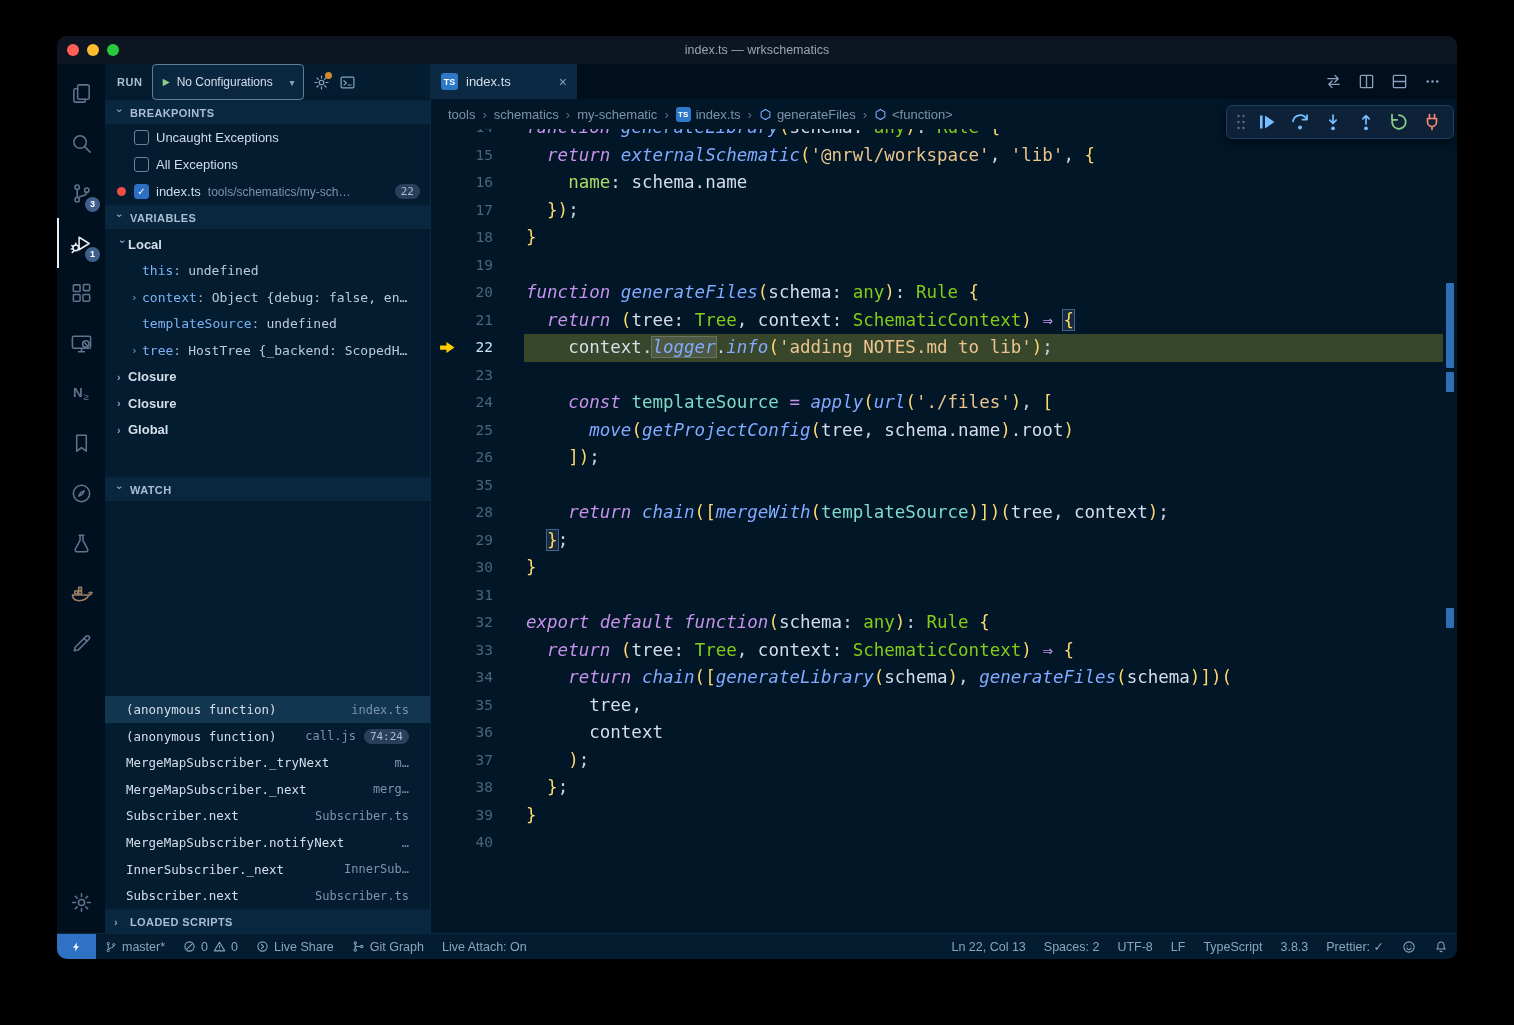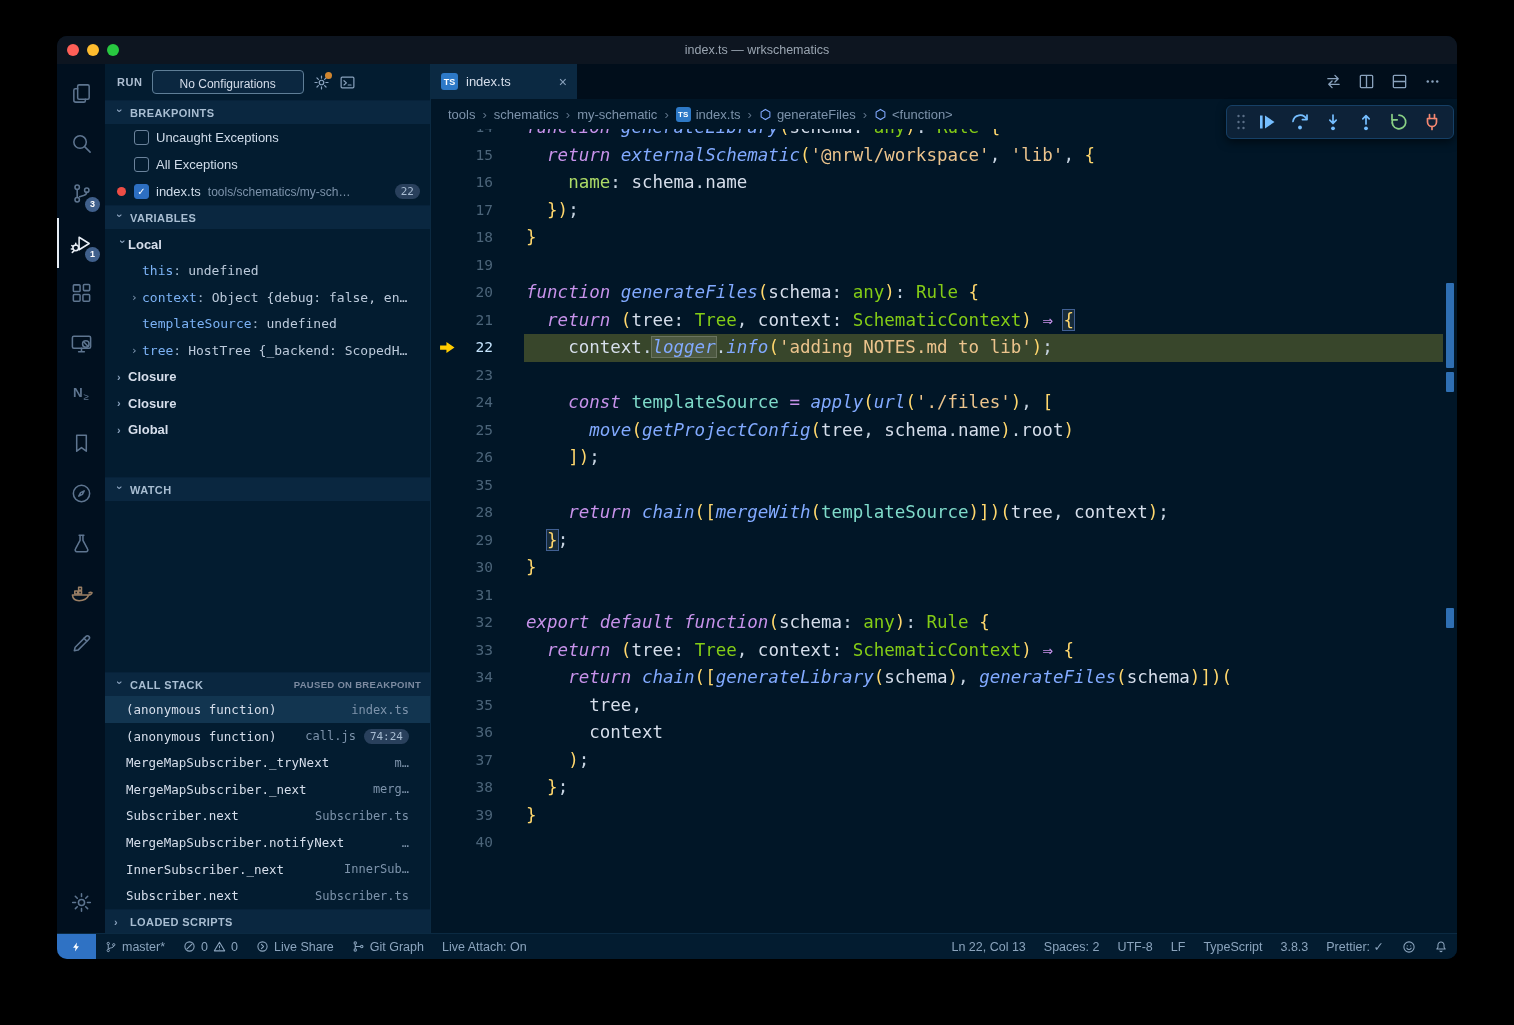--- a/index.html
+++ b/index.html
@@ -21,21 +21,21 @@
   .act-item.active{color:#e8eef5;box-shadow:inset 2px 0 0 #e8eef5;}
   .act-item.push{margin-top:auto;margin-bottom:6px;}
   .act-badge{position:absolute;right:5px;bottom:6px;background:#40608c;color:#fff;font-size:9px;
     border-radius:9px;min-width:15px;height:15px;line-height:15px;text-align:center;padding:0 2px;font-weight:bold;}
   
   .sidebar{width:326px;background:#031c30;border-right:1px solid #0b2a42;display:flex;flex-direction:column;
     overflow:hidden;color:#c9d8e8;flex:0 0 auto;}
   .runbar{height:36px;display:flex;align-items:center;gap:9px;padding:16px 12px;flex:0 0 auto;}
   .run-label{font-size:11px;font-weight:bold;letter-spacing:.6px;color:#aebfd2;}
   .config-dd{display:flex;align-items:center;gap:6px;background:#0b2740;border:1px solid #5f7e97;border-radius:4px;
-    height:24px;padding:0 8px;font-size:12px;color:#d6deeb;width:152px;flex-direction:column;}
+    height:36px;padding:0 8px;font-size:12px;color:#d6deeb;width:152px;}
   .config-dd .dd-caret{margin-left:auto;color:#8aa2bd;font-size:10px;}
   .runbar-icon{color:#8aa2bd;position:relative;display:flex;}
   .gear-dot{position:absolute;right:-2px;top:-2px;width:7px;height:7px;border-radius:50%;background:#d1862f;}
   .section-header{height:24px;background:#0a2740;display:flex;align-items:center;gap:5px;padding:0 9px;
     font-size:11px;font-weight:bold;letter-spacing:.4px;color:#a9bed2;flex:0 0 auto;border-top:1px solid #07223a;}
   .twisty{display:inline-block;width:11px;color:#8aa2bd;font-size:11px;transform-origin:45% 55%;}
   .twisty.open{transform:rotate(90deg);}
   .hdr-status{margin-left:auto;font-size:9.5px;font-weight:bold;color:#7d8ba1;letter-spacing:.3px;}
   .bp-body{flex:0 0 auto;}
   .bp-row{height:27px;display:flex;align-items:center;gap:7px;padding:0 10px;font-size:13px;color:#d0dcea;}
@@ -315,25 +315,20 @@
             <span>Global</span>
           </div>
         </div>
 
       <div class="section-header">
         <span class="twisty open">›</span>
         <span>WATCH</span>
       </div>
       <div class="watch-body"></div>
 
-      <div class="section-header">
-        <span class="twisty open">›</span>
-        <span>CALL STACK</span>
-        <span class="hdr-status">PAUSED ON BREAKPOINT</span>
-      </div>
       <div class="cs-body">
           <div class="cs-row selected">
             <span class="cs-name">(anonymous function)</span>
             <span class="cs-file">index.ts</span>
           </div>
           <div class="cs-row">
             <span class="cs-name">(anonymous function)</span>
             <span class="cs-file">call.js</span>
             <span class="pill">74:24</span>
           </div>

